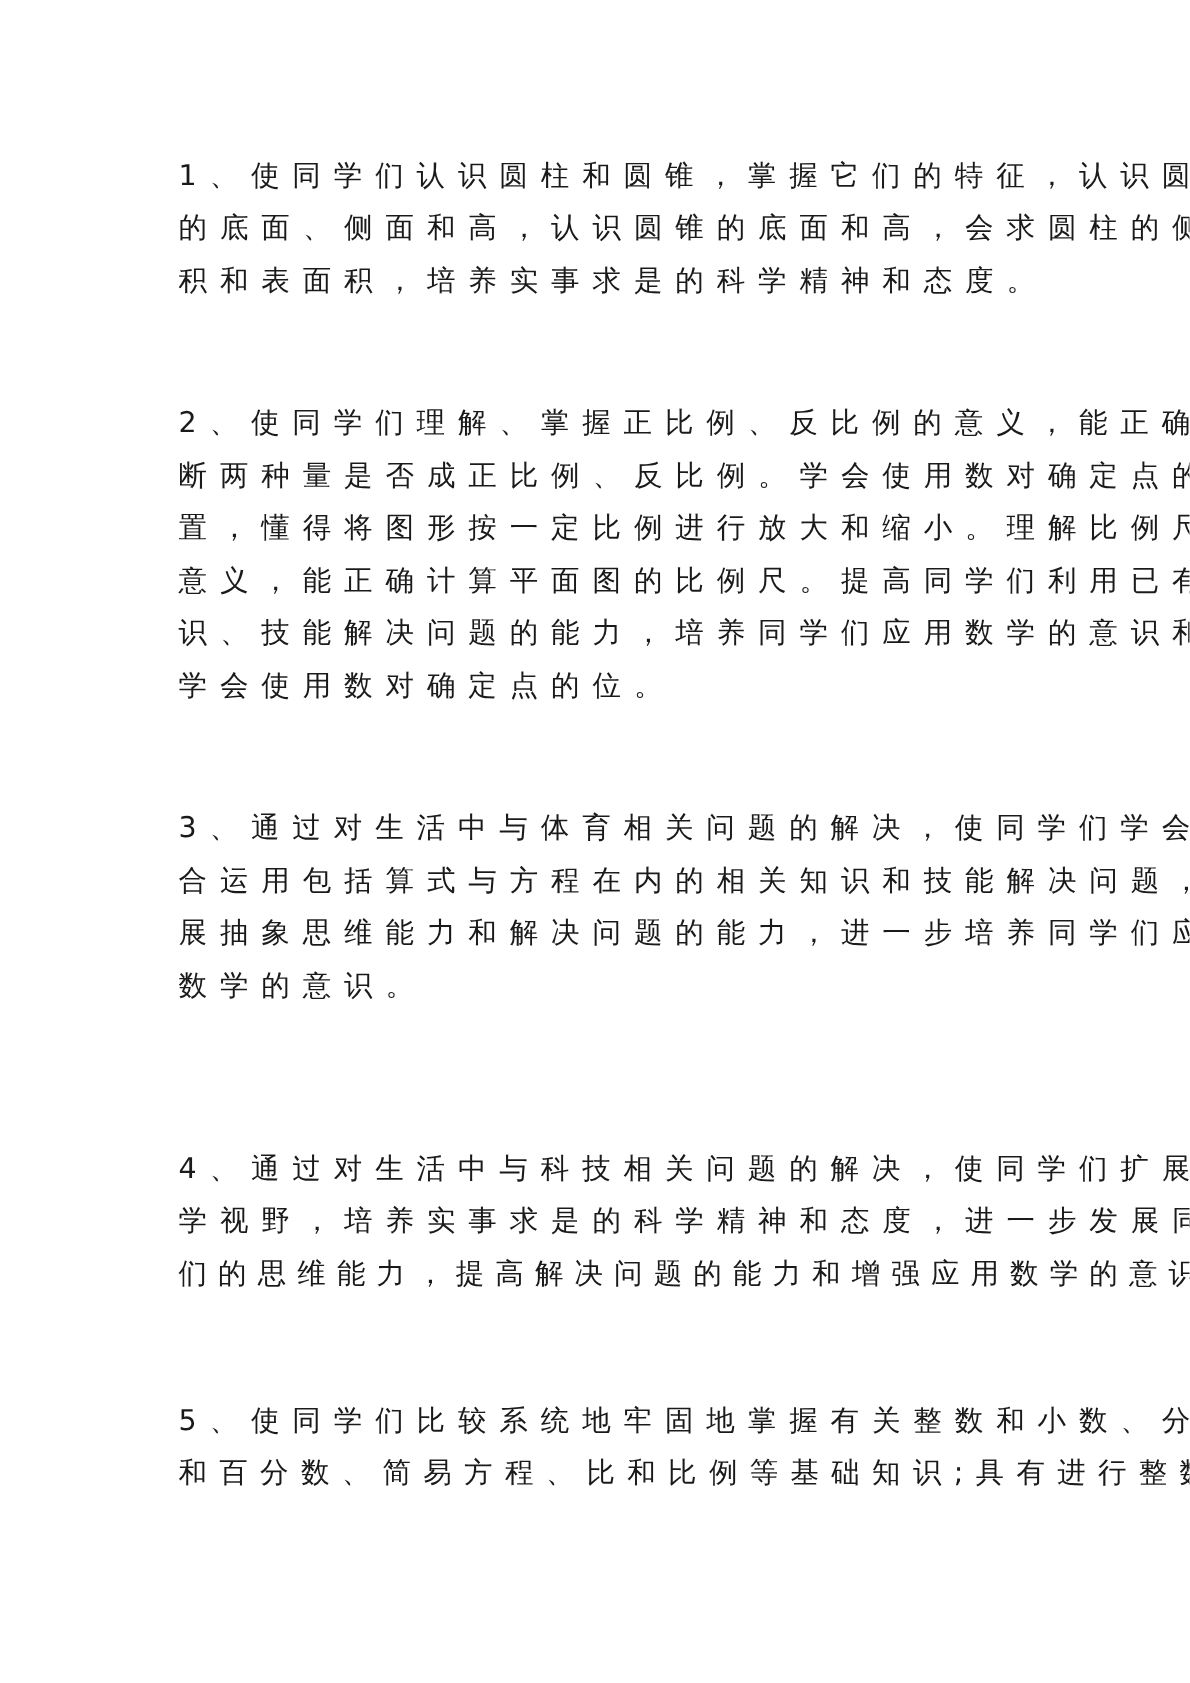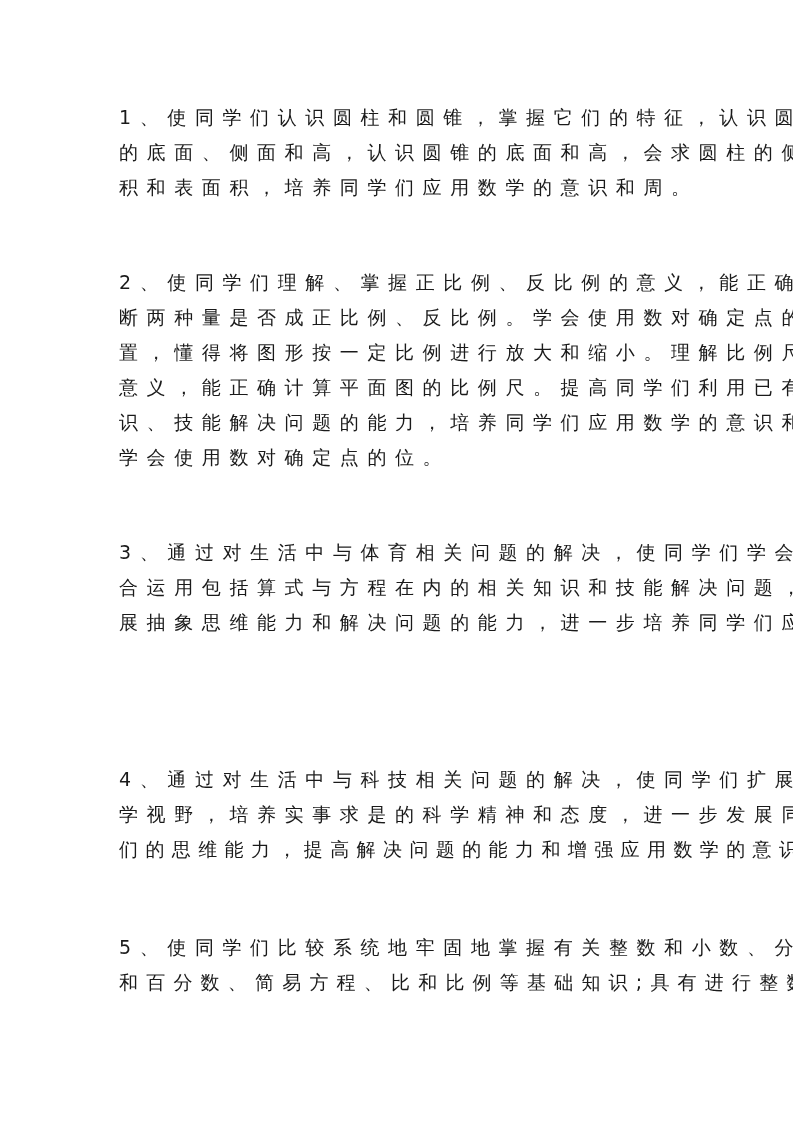--- a/index.html
+++ b/index.html
@@ -46,36 +46,37 @@
     .p5 .line:last-child { letter-spacing: 8.2px; }
   </style>
 </head>
 <body>
 
 <div class="page">
 
   <p class="para p1">
     <span class="line">1、使同学们认识圆柱和圆锥，掌握它们的特征，认识圆柱</span>
     <span class="line">的底面、侧面和高，认识圆锥的底面和高，会求圆柱的侧面</span>
-    <span class="line">积和表面积，培养同学们应用数学的意识和周。</span>
+    <span class="line">积和表面积，培养实事求是的科学精神和态度。</span>
   </p>
 
   <p class="para p2">
     <span class="line">2、使同学们理解、掌握正比例、反比例的意义，能正确判</span>
     <span class="line">断两种量是否成正比例、反比例。学会使用数对确定点的位</span>
     <span class="line">置，懂得将图形按一定比例进行放大和缩小。理解比例尺的</span>
     <span class="line">意义，能正确计算平面图的比例尺。提高同学们利用已有知</span>
     <span class="line">识、技能解决问题的能力，培养同学们应用数学的意识和周</span>
     <span class="line">学会使用数对确定点的位。</span>
   </p>
 
   <p class="para p3">
     <span class="line">3、通过对生活中与体育相关问题的解决，使同学们学会综</span>
     <span class="line">合运用包括算式与方程在内的相关知识和技能解决问题，发</span>
     <span class="line">展抽象思维能力和解决问题的能力，进一步培养同学们应用</span>
+    <span class="line">数学的意识。</span>
   </p>
 
   <p class="para p4">
     <span class="line">4、通过对生活中与科技相关问题的解决，使同学们扩展数</span>
     <span class="line">学视野，培养实事求是的科学精神和态度，进一步发展同学</span>
     <span class="line">们的思维能力，提高解决问题的能力和增强应用数学的意识。</span>
   </p>
 
   <p class="para p5">
     <span class="line">5、使同学们比较系统地牢固地掌握有关整数和小数、分数</span>

